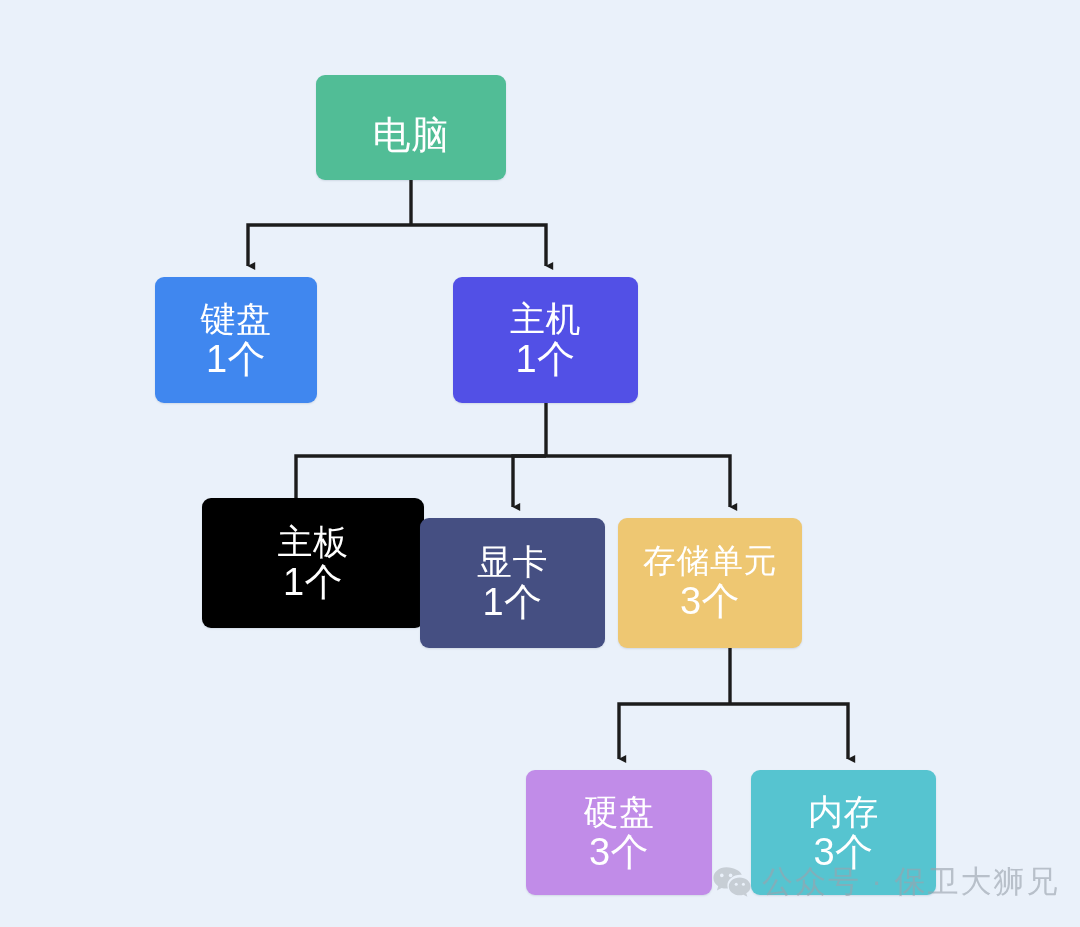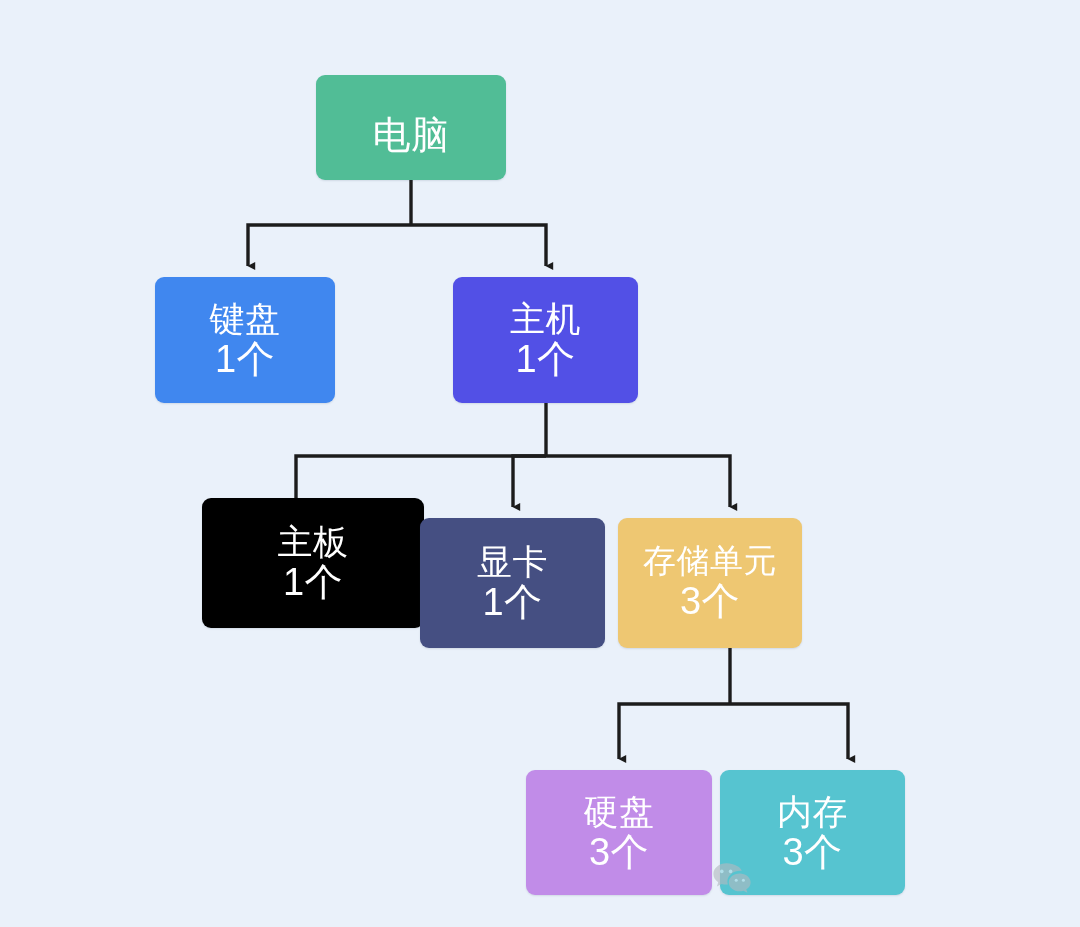--- a/index.html
+++ b/index.html
@@ -98,21 +98,21 @@
         <path d="M730,648 L730,704"></path>
         <path d="M730,704 L619,704 L619,759" marker-end="url(#arrow)"></path>
         <path d="M730,704 L848,704 L848,759" marker-end="url(#arrow)"></path>
       </g>
   </svg>
 
   <div class="node root" style="left: 316px; top: 75px; width: 190px; height: 105px; background: rgb(81, 189, 150);">
     <span class="nlabel">电脑</span>
   </div>
 
-  <div class="node" style="left: 155px; top: 277px; width: 180px; height: 126px; background: rgb(64, 135, 239);">
+  <div class="node" style="left: 155px; top: 277px; width: 162px; height: 126px; background: rgb(64, 135, 239);">
     <span class="nlabel">键盘</span>
     <span class="nqty">1个</span>
   </div>
 
   <div class="node" style="left: 453px; top: 277px; width: 185px; height: 126px; background: rgb(82, 80, 230);">
     <span class="nlabel">主机</span>
     <span class="nqty">1个</span>
   </div>
 
   <div class="node" style="left: 202px; top: 498px; width: 222px; height: 130px; background: #000000;">
@@ -128,31 +128,32 @@
   <div class="node narrow" style="left: 618px; top: 518px; width: 184px; height: 130px; background: rgb(238, 199, 114);">
     <span class="nlabel">存储单元</span>
     <span class="nqty">3个</span>
   </div>
 
   <div class="node" style="left: 526px; top: 770px; width: 186px; height: 125px; background: rgb(193, 140, 232);">
     <span class="nlabel">硬盘</span>
     <span class="nqty">3个</span>
   </div>
 
-  <div class="node" style="left: 720px; top: 770px; width: 185px; height: 125px; background: rgb(86, 196, 208);">
+  <div class="node" style="left: 751px; top: 770px; width: 185px; height: 125px; background: rgb(86, 196, 208);">
     <span class="nlabel">内存</span>
     <span class="nqty">3个</span>
   </div>
 
   <div id="watermark" style="left: 712px; top: 861px;">
     <span class="wm-icon">
       <svg width="40" height="34" viewBox="0 0 40 34">
         <path d="M14.4 2.2C7.2 2.2 1.4 7 1.4 12.9c0 3.3 1.9 6.3 4.8 8.3l-1.3 4.2 4.7-2.5c1.5.4 3.1.7 4.8.7.5 0 1 0 1.5-.1-.3-.9-.5-1.9-.5-2.9 0-6 5.8-10.8 13-10.8.5 0 1 0 1.4.1C28.6 6 22.2 2.2 14.4 2.2z" fill="#b3b9c0"></path>
         <circle cx="9.8" cy="10.4" r="1.8" fill="#eaf1fa"></circle>
         <circle cx="18.6" cy="10.4" r="1.8" fill="#eaf1fa"></circle>
         <path d="M38.6 21.4c0-4.9-4.9-8.9-10.9-8.9s-10.9 4-10.9 8.9c0 4.9 4.9 8.9 10.9 8.9 1.3 0 2.6-.2 3.8-.6l3.9 2.1-1.1-3.5c2.6-1.6 4.3-4.1 4.3-6.9z" fill="#b3b9c0"></path>
         <circle cx="24.2" cy="19.3" r="1.5" fill="#eaf1fa"></circle>
         <circle cx="31.4" cy="19.3" r="1.5" fill="#eaf1fa"></circle>
       </svg>
     </span>
+    <span class="wm-text" style="color: rgb(154, 163, 173);">公众号 · 保卫大狮兄</span>
   </div>
 
 </div>
 
 </body></html>

